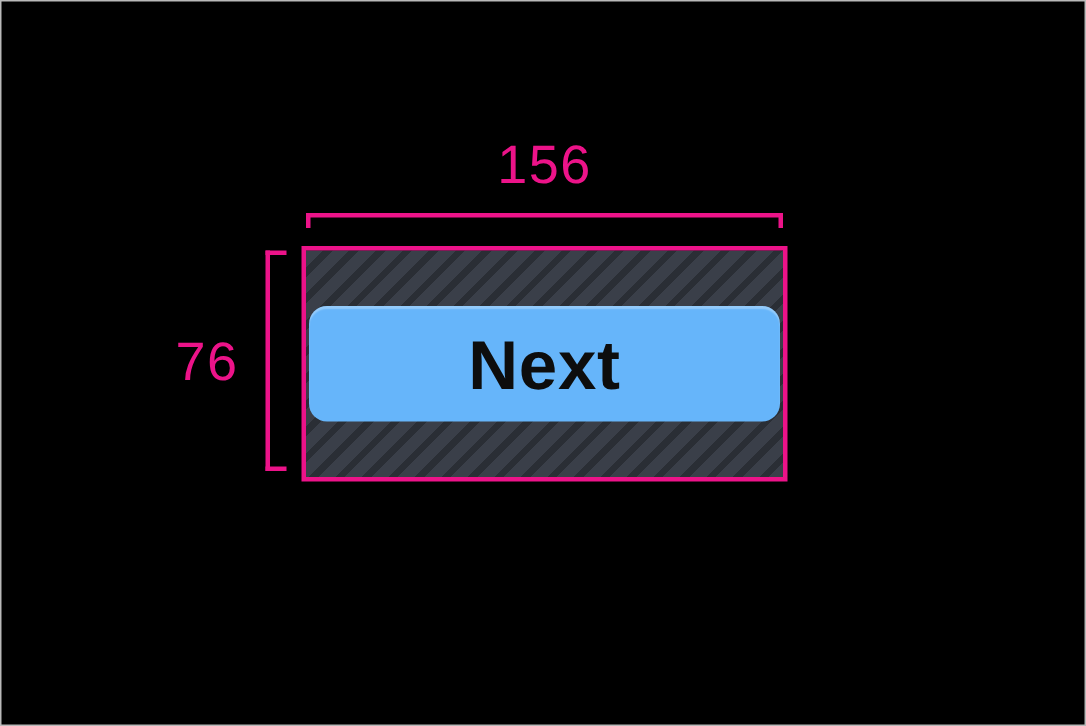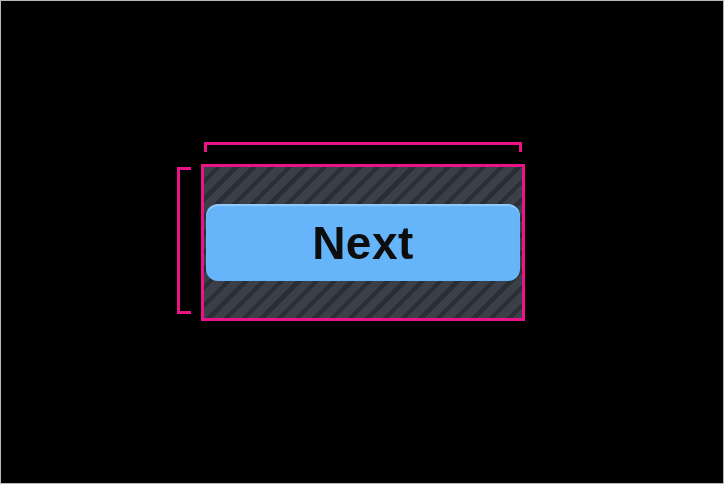--- a/index.html
+++ b/index.html
@@ -99,23 +99,25 @@
     box-shadow: inset 0 2px 1px rgba(255, 255, 255, 0.3);
     cursor: pointer;
     padding: 0;
   }
 </style>
 </head>
 <body>
 
 <div class="canvas">
 
+  <div class="dim-label width">156</div>
 
   <div class="bracket width"></div>
 
+  <div class="dim-label height">76</div>
 
   <div class="bracket height"></div>
 
   <div class="touch-target">
     <button class="next-button">Next</button>
   </div>
 
 </div>
 
 </body></html>

